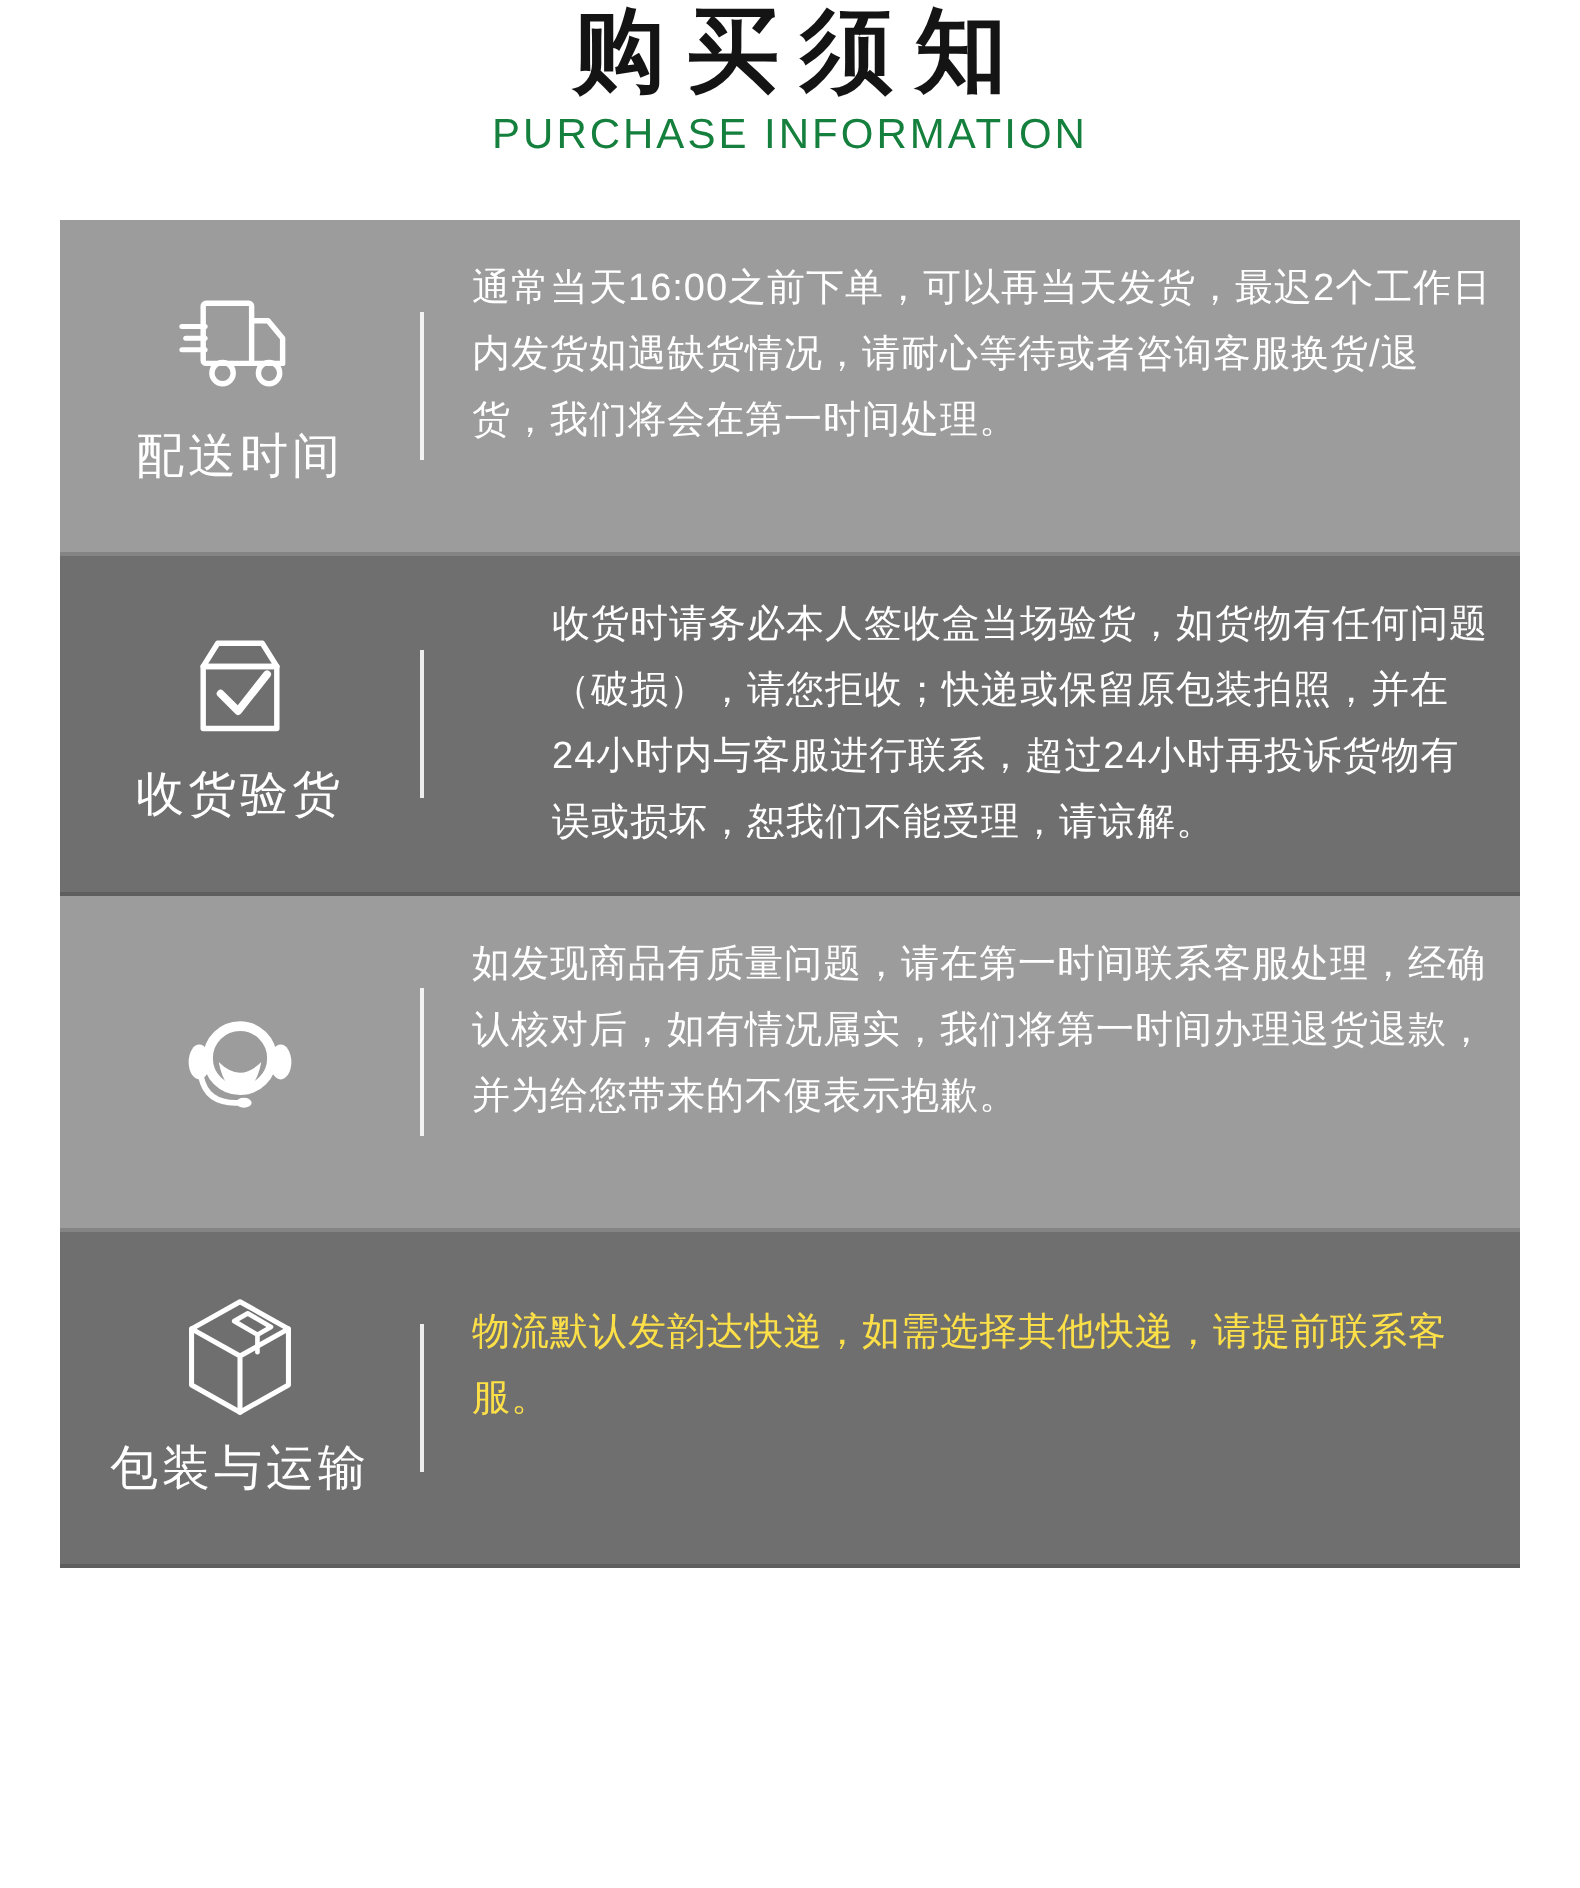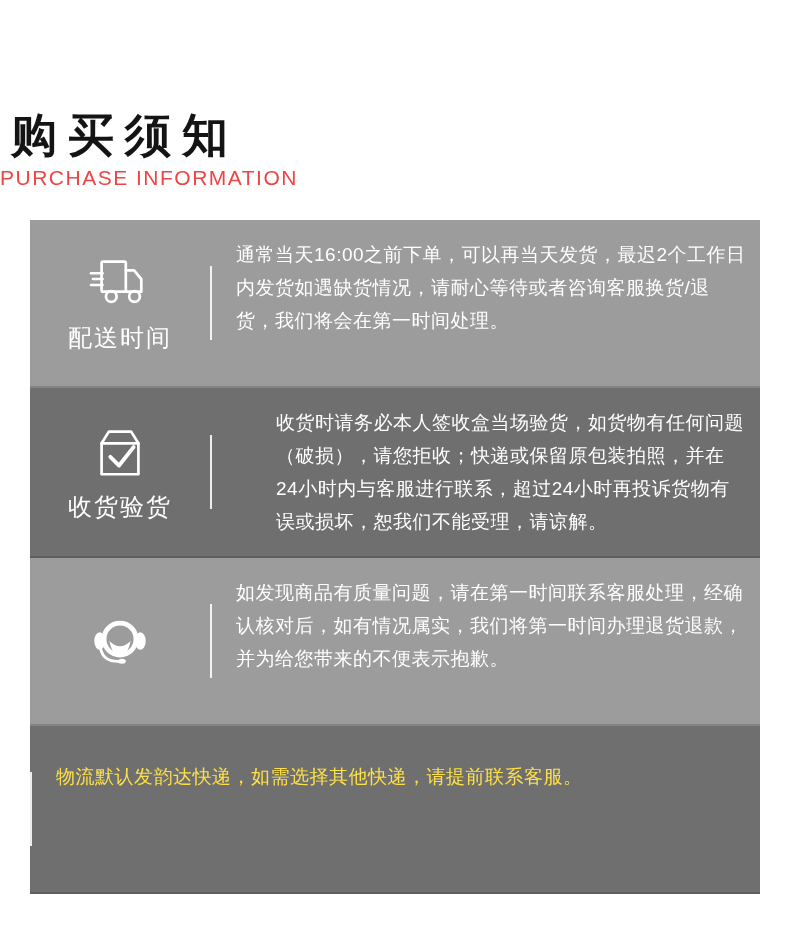--- a/index.html
+++ b/index.html
@@ -1,20 +1,20 @@
 <!DOCTYPE html>
 <html><head>
 <meta charset="utf-8">
 <style>
   html,body { margin:0; padding:0; }
   body {
     width:790px; height:944px; background:#ffffff; overflow:hidden;
     font-family:"Liberation Sans","DejaVu Sans",sans-serif;
   }
-  .header { text-align:left; padding-top:110px; }
+  .header { text-align:center; }
   .title {
     font-size:46px; font-weight:700; color:#141414;
     letter-spacing:11px; text-indent:11px; line-height:1.1;
   }
   .subtitle {
     font-size:21px; font-weight:400; color:#3c3c3c;
     letter-spacing:1.5px; margin-top:5px;
   }
   .sections { width:730px; margin:30px auto 0 auto; }
   .sec {
@@ -42,21 +42,21 @@
     text-align:left;
   }
   svg .st { fill:none; stroke:#ffffff; stroke-linecap:round; stroke-linejoin:round; }
   svg .fw { fill:#ffffff; stroke:none; }
 </style>
 </head>
 <body style="background: rgb(255, 255, 255);">
 
 <div class="header">
   <div class="title" style="color: rgb(20, 20, 20);">购买须知</div>
-  <div class="subtitle" style="color: #ef4444;">PURCHASE INFORMATION</div>
+  <div class="subtitle" style="color: #15803d;">PURCHASE INFORMATION</div>
 </div>
 
 <div class="sections">
 
   <div class="sec light" style="background: rgb(156, 156, 156);">
     <div class="sec-left">
       <svg class="sec-icon" viewBox="0 0 64 56">
         <line class="st" x1="2" y1="19" x2="14" y2="19" stroke-width="2.6"></line>
         <line class="st" x1="4" y1="25" x2="14" y2="25" stroke-width="2.6"></line>
         <line class="st" x1="2" y1="31" x2="14" y2="31" stroke-width="2.6"></line>
@@ -99,19 +99,28 @@
         <ellipse class="fw" cx="34" cy="51" rx="4" ry="2.6"></ellipse>
       </svg>
     </div>
     <div class="sec-divider"></div>
     <div class="sec-body">
       <div class="sec-text" style="color: rgb(255, 255, 255);">如发现商品有质量问题，请在第一时间联系客服处理，经确认核对后，如有情况属实，我们将第一时间办理退货退款，并为给您带来的不便表示抱歉。</div>
     </div>
   </div>
 
   <div class="sec dark" style="background: rgb(111, 111, 111);">
+    <div class="sec-left">
+      <svg class="sec-icon" viewBox="0 0 64 62">
+        <path class="st" d="M32 3 L57 17 V46 L32 60 L7 46 V17 Z" stroke-width="2.6"></path>
+        <path class="st" d="M7 17 L32 31 L57 17 M32 31 V60" stroke-width="2.6"></path>
+        <path class="st" d="M36 9 L48 16 L41 20 L29 13 Z" stroke-width="2.4"></path>
+        <path class="st" d="M41 20 V29" stroke-width="2.4"></path>
+      </svg>
+      <div class="sec-label" style="color: rgb(255, 255, 255);">包装与运输</div>
+    </div>
     <div class="sec-divider"></div>
     <div class="sec-body">
       <div class="sec-text" style="color: #fde047; margin-top: 16px;">物流默认发韵达快递，如需选择其他快递，请提前联系客服。</div>
     </div>
   </div>
 
 </div>
 
 </body></html>

